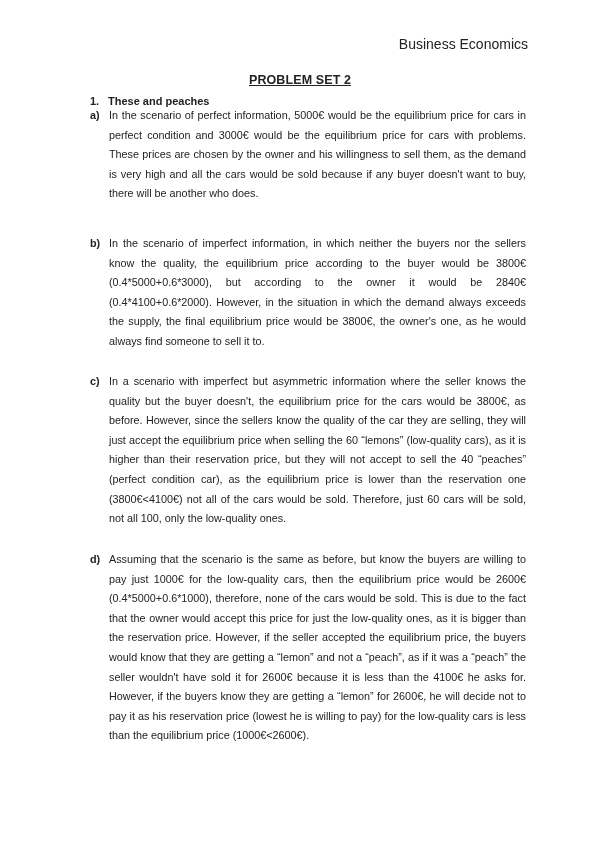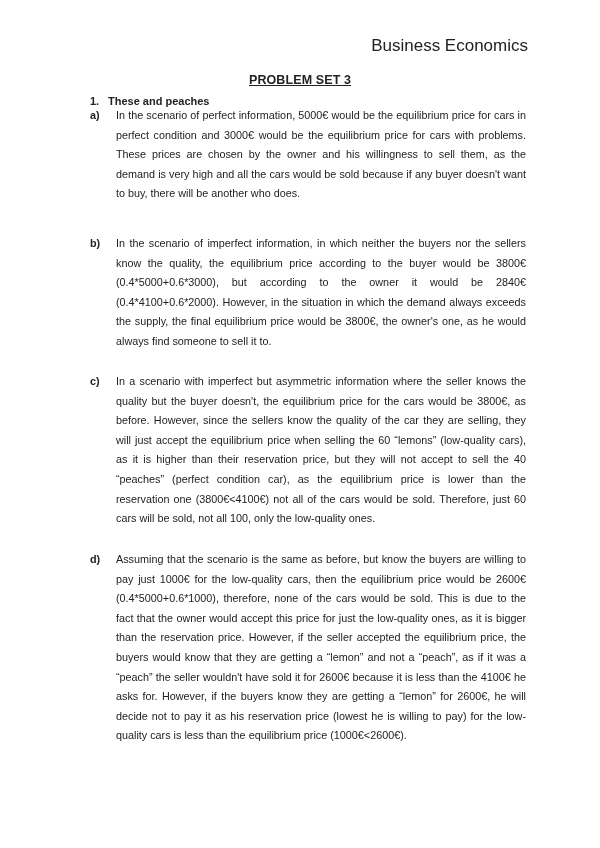--- a/index.html
+++ b/index.html
@@ -1,36 +1,36 @@
 <!DOCTYPE html>
 <html><head>
   <meta charset="utf-8">
   <style>
     html, body { margin: 0; padding: 0; background: #ffffff; }
     body { width: 600px; height: 848px; position: relative; overflow: hidden;
            font-family: "Liberation Sans", sans-serif; color: #222; }
-    .header-right { position: absolute; top: 36px; right: 72px; font-size: 17px; color: #222; }
+    .header-right { position: absolute; top: 36px; right: 72px; font-size: 14px; color: #222; }
     .title { position: absolute; top: 73px; left: 0; width: 600px; text-align: center;
              font-size: 12.5px; font-weight: bold; text-decoration: underline; letter-spacing: 0.1px; }
     .section { position: absolute; top: 95px; left: 90px; font-size: 11px; font-weight: bold; }
     .section .num { display: inline-block; width: 18px; }
     .item { position: absolute; left: 90px; width: 436px; font-size: 10.8px; line-height: 19.6px; }
     .item .label { position: absolute; left: 0; top: 0; font-weight: bold; }
-    .item .text { margin-left: 26px; text-align: justify; }
+    .item .text { margin-left: 19px; text-align: justify; }
     #item-a { top: 106px; }
     #item-b { top: 234px; }
     #item-c { top: 372px; }
     #item-d { top: 550px; }
   </style>
 </head>
 <body>
 
 <div class="header-right">Business Economics</div>
 
-<div class="title">PROBLEM SET 3</div>
+<div class="title">PROBLEM SET 2</div>
 
 <div class="section">
   <span class="num">1.</span><span>These and peaches</span>
 </div>
 
 <div class="item" id="item-a">
   <span class="label">a)</span>
   <div class="text">In the scenario of perfect information, 5000€ would be the equilibrium price for cars in perfect condition and 3000€ would be the equilibrium price for cars with problems. These prices are chosen by the owner and his willingness to sell them, as the demand is very high and all the cars would be sold because if any buyer doesn't want to buy, there will be another who does.</div>
 </div>
 

